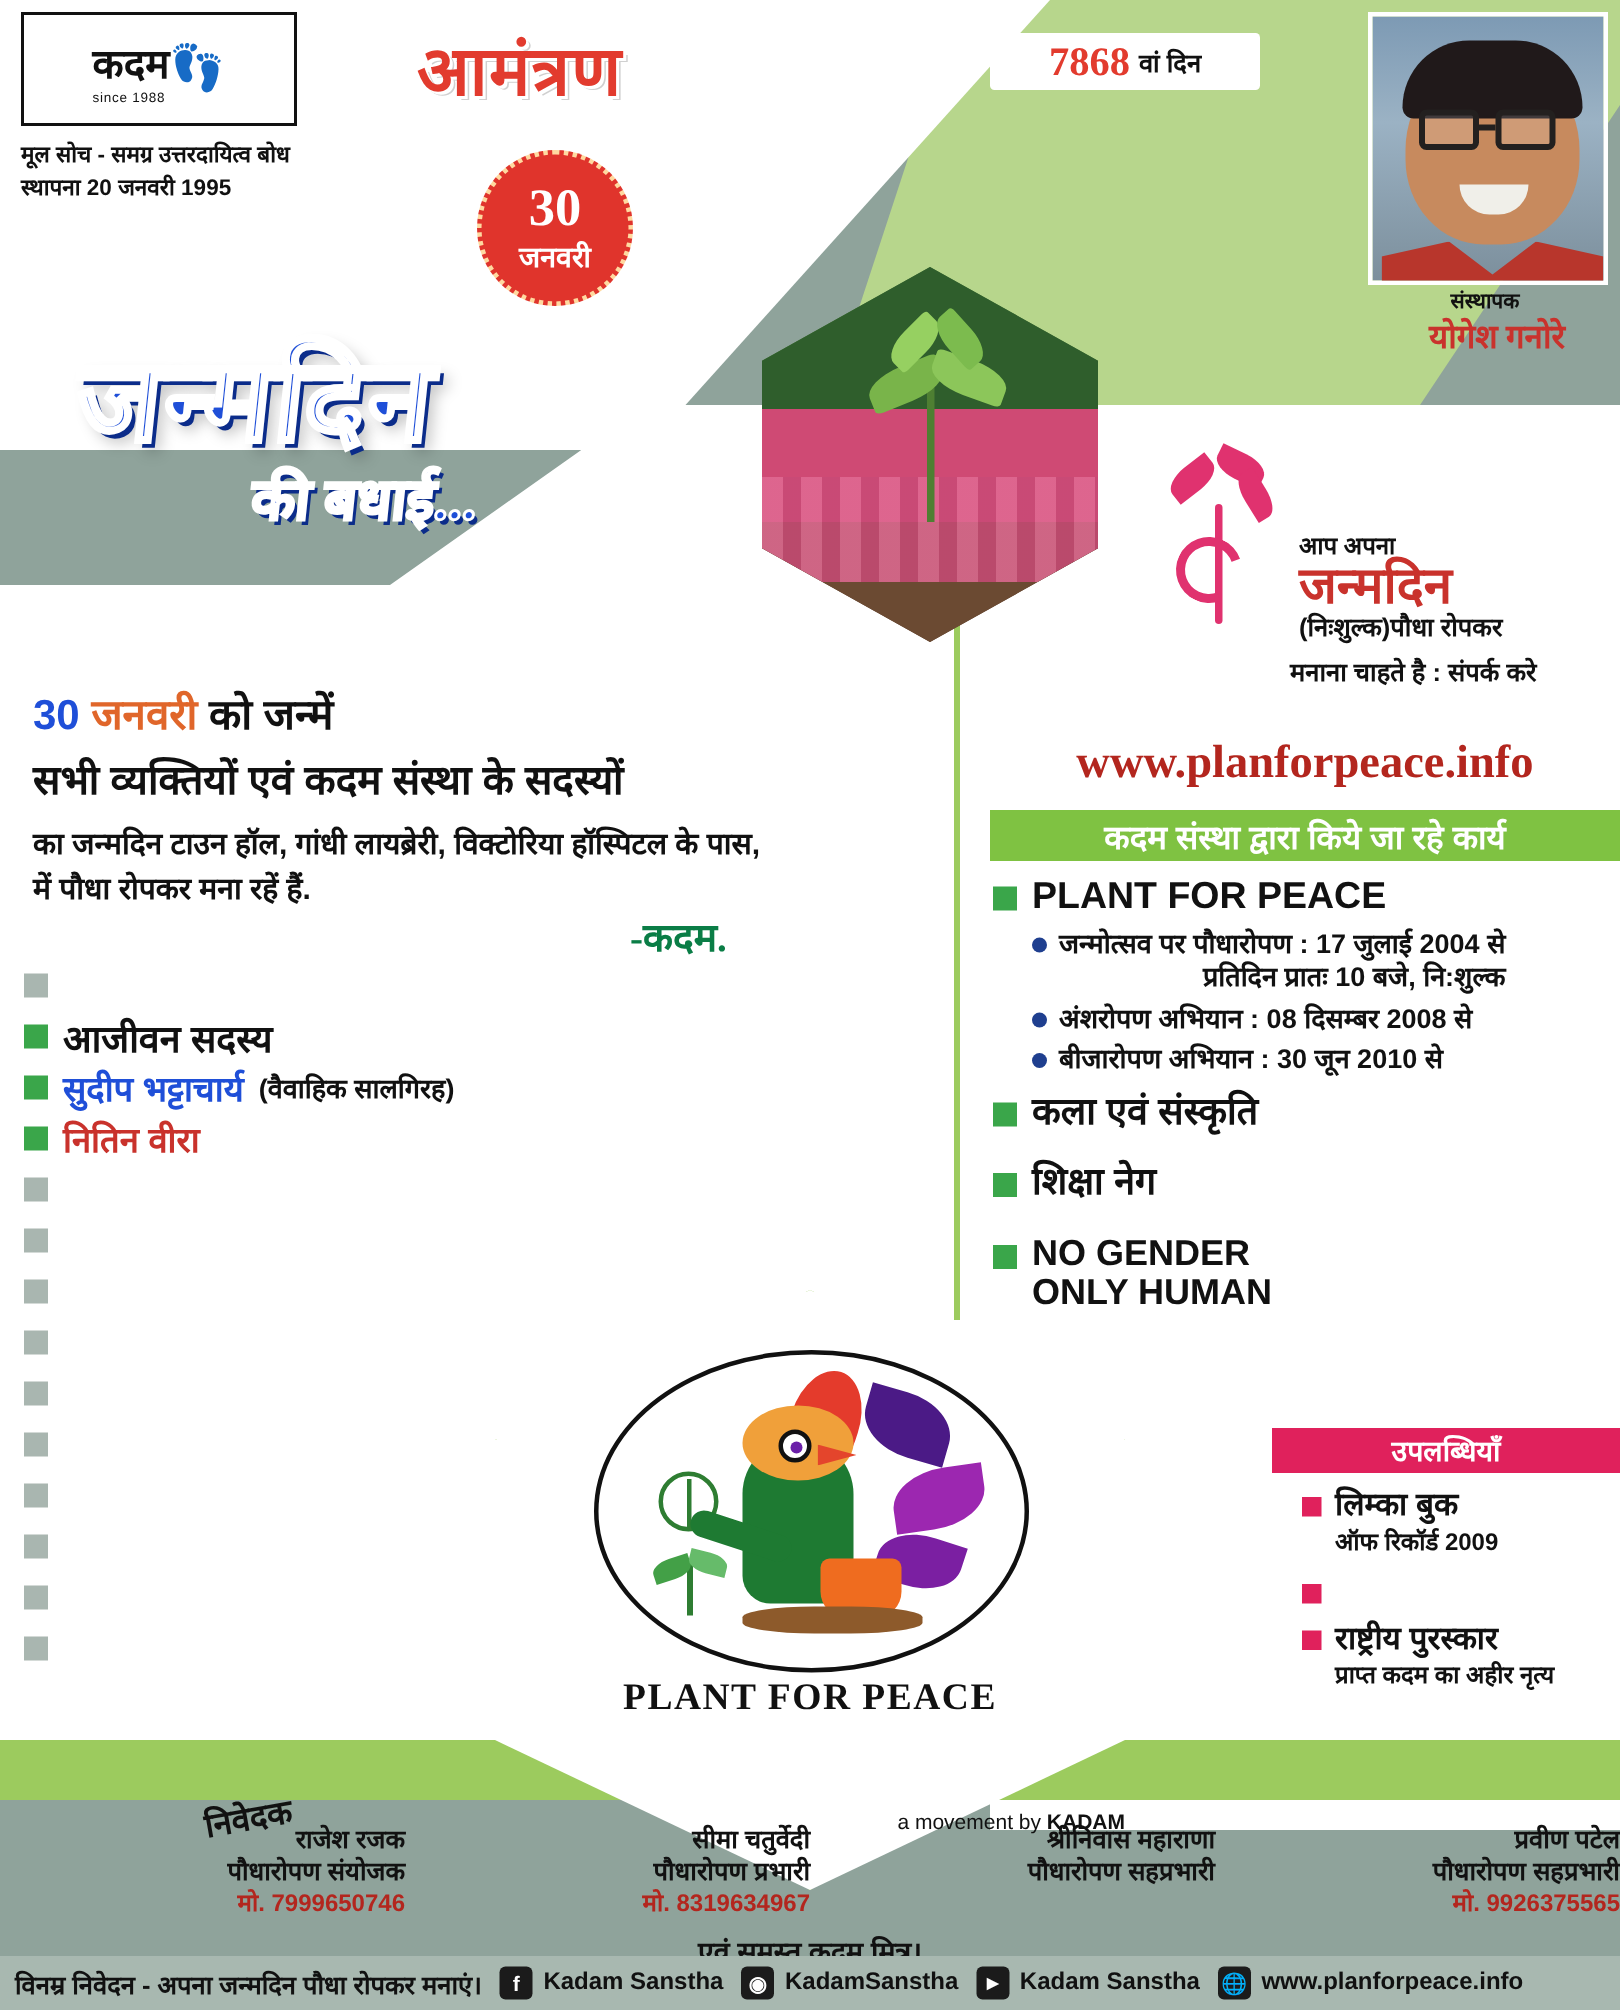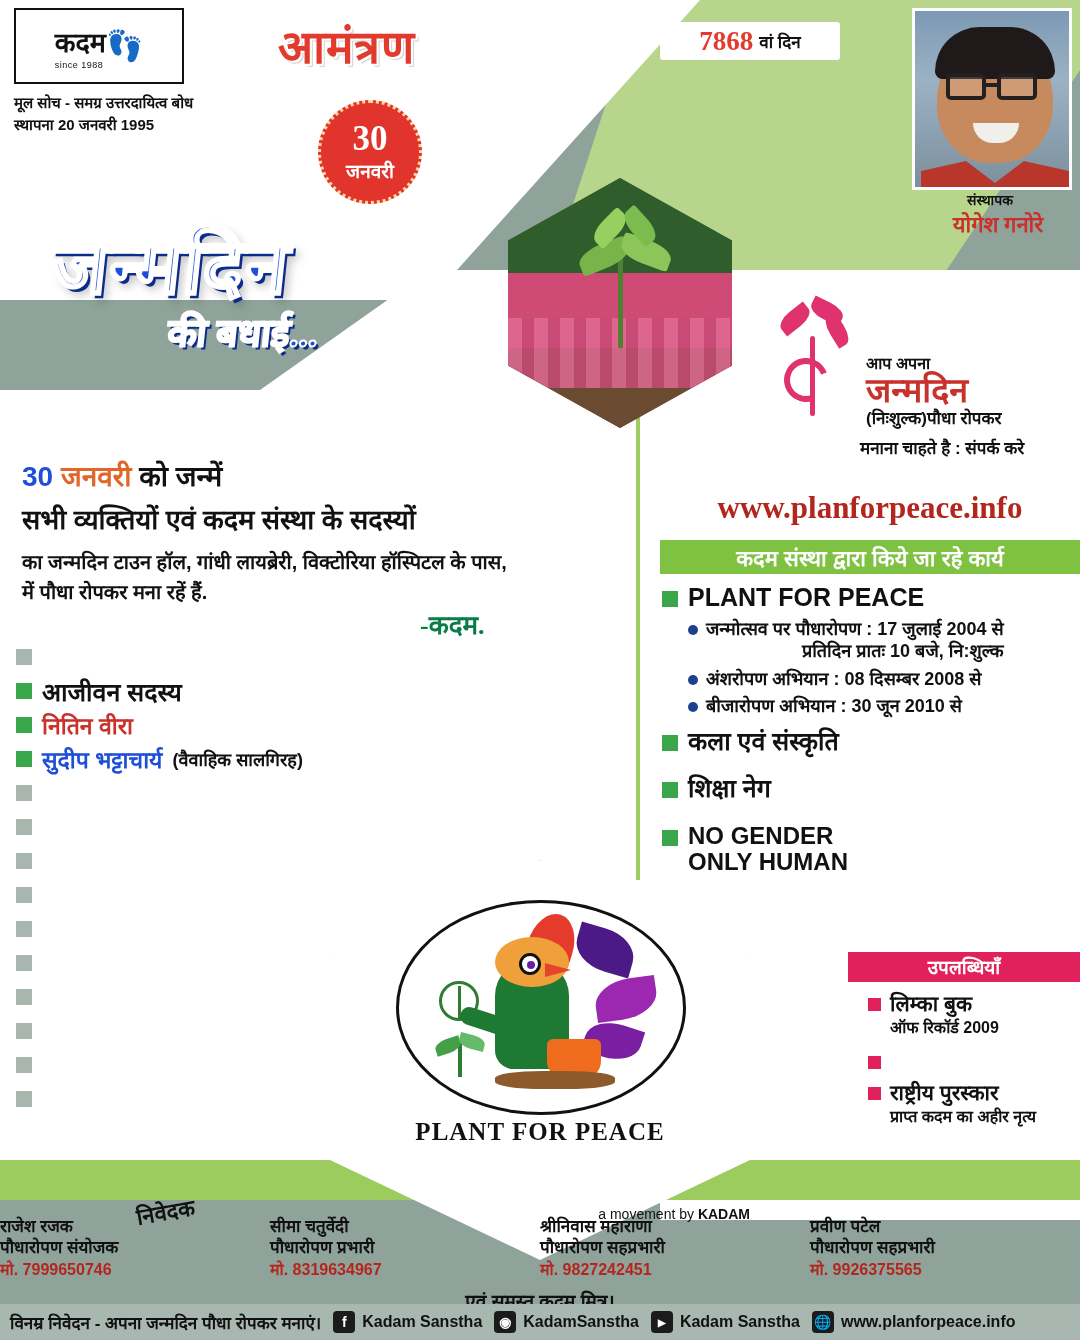--- a/index.html
+++ b/index.html
@@ -55,21 +55,21 @@
   }
   .hex-big {
     position: absolute; left: 330px; top: 860px; width: 420px; height: 400px;
     background: #ffffff;
     clip-path: polygon(50% 0%, 100% 25%, 100% 75%, 50% 100%, 0% 75%, 0% 25%);
     box-shadow: 0 0 0 10px #9ccb5e;
   }
 
   
   .logo-box {
-    position: absolute; left: 14px; top: 8px; width: 170px; height: 76px;
+    position: absolute; left: 14px; top: 8px; width: 184px; height: 76px;
     border: 2px solid #111; background: #fff;
     display: flex; align-items: center; justify-content: center; gap: 0;
   }
   .logo-kadam { font-family: "Liberation Serif", serif; font-size: 27px; font-weight: bold; color: #111; }
   .logo-since { font-size: 9px; color: #111; letter-spacing: .5px; }
   .logo-feet { font-size: 30px; line-height: 1; color: #111; }
   .logo-sub1 { position: absolute; left: 14px; top: 92px; font-size: 15px; font-weight: bold; color: #111; }
   .logo-sub2 { position: absolute; left: 14px; top: 114px; font-size: 15px; font-weight: bold; color: #111; }
 
   .aamantran {
@@ -243,21 +243,21 @@
   .pl-sap .s { position:absolute; left:23px; top:14px; width:4px; height:36px; background:#2e7d32;}
   .pl-sap .l1 { position:absolute; left:0px; top:12px; width:26px; height:14px; border-radius:50% 0 50% 0; background:#43a047; transform:rotate(-18deg);}
   .pl-sap .l2 { position:absolute; left:24px; top:8px; width:26px; height:14px; border-radius:0 50% 0 50%; background:#66bb6a; transform:rotate(14deg);}
   .pfp-title { position:absolute; left:330px; top:1118px; width:420px; text-align:center; font-size:25px; font-weight:bold; color:#111; letter-spacing:1px; font-family:"Liberation Serif", serif;}
   .pfp-sub { position:absolute; left:330px; top:1206px; width:420px; text-align:right; font-size:14px; color:#111; }
   .pfp-sub b { font-weight:bold; }
 
   
   .nivedak { position:absolute; left:136px; top:1196px; font-size:22px; font-weight:bold; color:#111; transform:rotate(-10deg); font-family:"Liberation Serif", serif;}
   .contacts { position:absolute; left:0; top:1216px; width:1080px; display:flex; }
-  .ct { flex:1; text-align:left; }
+  .ct { flex:1; text-align:right; }
   .ct .n { font-size:17px; font-weight:bold; color:#111; line-height:1.25; }
   .ct .r { font-size:17px; font-weight:bold; color:#111; line-height:1.25; }
   .ct .m { font-size:16px; font-weight:bold; color:#b3261e; line-height:1.35; }
   .evam { position:absolute; left:0; top:1288px; width:1080px; text-align:center; font-size:19px; font-weight:bold; color:#111;}
 
   
   .footer {
     position:absolute; left:0; bottom:0; width:1080px; height:36px;
     background:#a8b8b0; display:flex; align-items:center; gap:12px; padding:0 10px;
   }
@@ -357,26 +357,26 @@
   <div class="member-list">
     <div class="mrow">
         <span class="sq"></span>
       </div>
     <div class="mrow">
       <span class="sq g"></span>
       <span class="mtitle">आजीवन सदस्य</span>
     </div>
     <div class="mrow">
       <span class="sq g"></span>
-      <span class="mname">नितिन वीरा</span>
-    </div>
-    <div class="mrow">
-      <span class="sq g"></span>
       <span class="mname2">सुदीप भट्टाचार्य</span>
       <span class="mnote">(वैवाहिक सालगिरह)</span>
+    </div>
+    <div class="mrow">
+      <span class="sq g"></span>
+      <span class="mname">नितिन वीरा</span>
     </div>
     <div class="mrow">
         <span class="sq"></span>
       </div>
     <div class="mrow">
         <span class="sq"></span>
       </div>
     <div class="mrow">
         <span class="sq"></span>
       </div>
@@ -500,21 +500,20 @@
       <div class="m">मो. 7999650746</div>
     </div>
     <div class="ct">
       <div class="n">सीमा चतुर्वेदी</div>
       <div class="r">पौधारोपण प्रभारी</div>
       <div class="m">मो. 8319634967</div>
     </div>
     <div class="ct">
       <div class="n">श्रीनिवास महाराणा</div>
       <div class="r">पौधारोपण सहप्रभारी</div>
-      <div class="m">मो. 9827242451</div>
     </div>
     <div class="ct">
       <div class="n">प्रवीण पटेल</div>
       <div class="r">पौधारोपण सहप्रभारी</div>
       <div class="m">मो. 9926375565</div>
     </div>
   </div>
   <div class="evam">एवं समस्त कदम मित्र।</div>
 
   <div class="footer">

